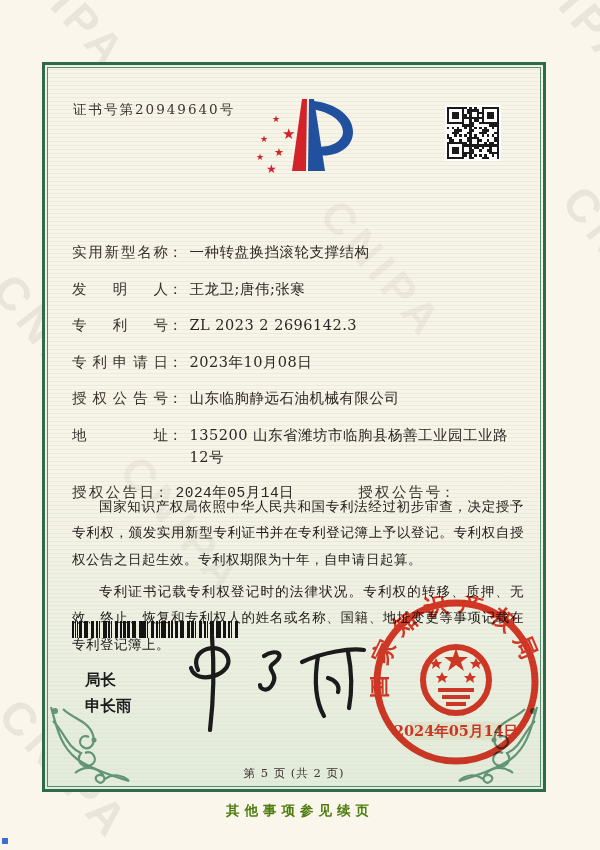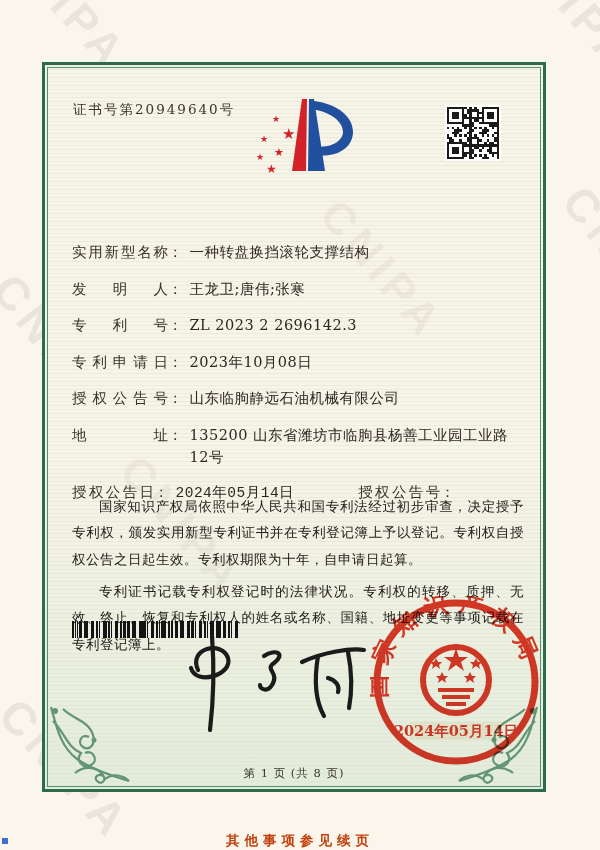--- a/index.html
+++ b/index.html
@@ -95,21 +95,21 @@
     font-size:11.5px;color:#3a352e;letter-spacing:1px;
   }
   
   .seal{
     position:absolute;left:370px;top:596px;width:172px;height:172px;z-index:4;
     mix-blend-mode:multiply;opacity:.95;
   }
   
   .footer-note{
     position:absolute;left:0;top:802px;width:100%;text-align:center;
-    font-size:13.5px;letter-spacing:5px;color:#c2410c;font-weight:bold;z-index:2;margin-top:30px;
+    font-size:13.5px;letter-spacing:5px;color:#4d7c0f;font-weight:bold;z-index:2;
   }
   .artifact{position:absolute;left:2px;top:838px;width:6px;height:6px;background:#3c6fd6;z-index:5;}
   .star{position:absolute;color:#d2232a;line-height:1;font-family:"DejaVu Sans",sans-serif;}
 </style>
 </head>
 <body>
 
 <div class="wm" style="left:-18px;top:-24px;font-size:44px;transform:rotate(48deg);">CNIPA</div>
 <div class="wm" style="left:488px;top:-26px;font-size:46px;transform:rotate(50deg);">CNIPA</div>
 <div class="wm" style="left:540px;top:232px;font-size:46px;transform:rotate(52deg);">CNIPA</div>
@@ -646,34 +646,38 @@
     </div>
   </div>
 
   <div class="paras">
     <p>国家知识产权局依照中华人民共和国专利法经过初步审查，决定授予专利权，颁发实用新型专利证书并在专利登记簿上予以登记。专利权自授权公告之日起生效。专利权期限为十年，自申请日起算。</p>
     <p>专利证书记载专利权登记时的法律状况。专利权的转移、质押、无效、终止、恢复和专利权人的姓名或名称、国籍、地址变更等事项记载在专利登记簿上。</p>
   </div>
 
   <div class="barcode"></div>
 
+  <div class="signer">
+    <div>局长</div>
+    <div>申长雨</div>
+  </div>
 
   <svg class="signature" width="230" height="110" viewBox="0 0 230 110">
     <g fill="none" stroke="#1b1b1b" stroke-width="4.2" stroke-linecap="round">
       <path d="M38,40 C28,18 62,10 68,28 C73,45 36,56 31,38"></path>
       <path d="M52,6 C54,32 54,66 50,100"></path>
       <path d="M104,26 C116,18 126,24 114,33 C104,40 120,42 112,55 C108,62 100,60 100,55"></path>
       <path d="M142,32 C164,22 190,18 204,20"></path>
       <path d="M158,26 C154,50 156,72 164,86"></path>
       <path d="M188,22 C192,42 192,62 189,78"></path>
       <path d="M168,48 C175,50 180,55 178,62"></path>
     </g>
   </svg>
 
-  <div class="page-info">第 1 页 (共 8 页)</div>
+  <div class="page-info">第 5 页 (共 2 页)</div>
 </div>
 
 <svg class="seal" viewBox="0 0 172 172">
   <circle cx="86" cy="86" r="79" fill="none" stroke="#e0301e" stroke-width="7"></circle>
   <defs>
     <path id="ringPath" d="M 24,118 A 70,70 0 1 1 148,118"></path>
   </defs>
   <text font-size="23" font-weight="bold" fill="#e0301e" letter-spacing="9" font-family="'DejaVu Serif',serif">
     <textPath href="#ringPath" startOffset="6%">国家知识产权局</textPath>
   </text>

